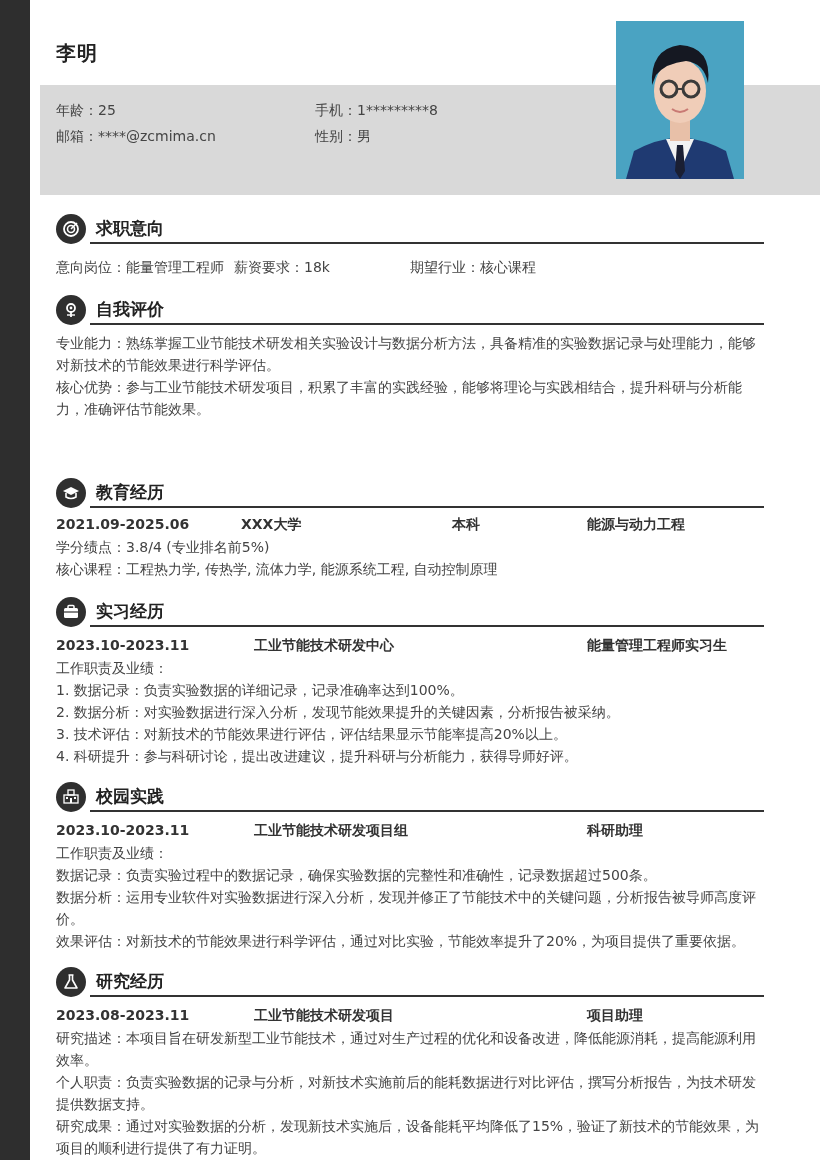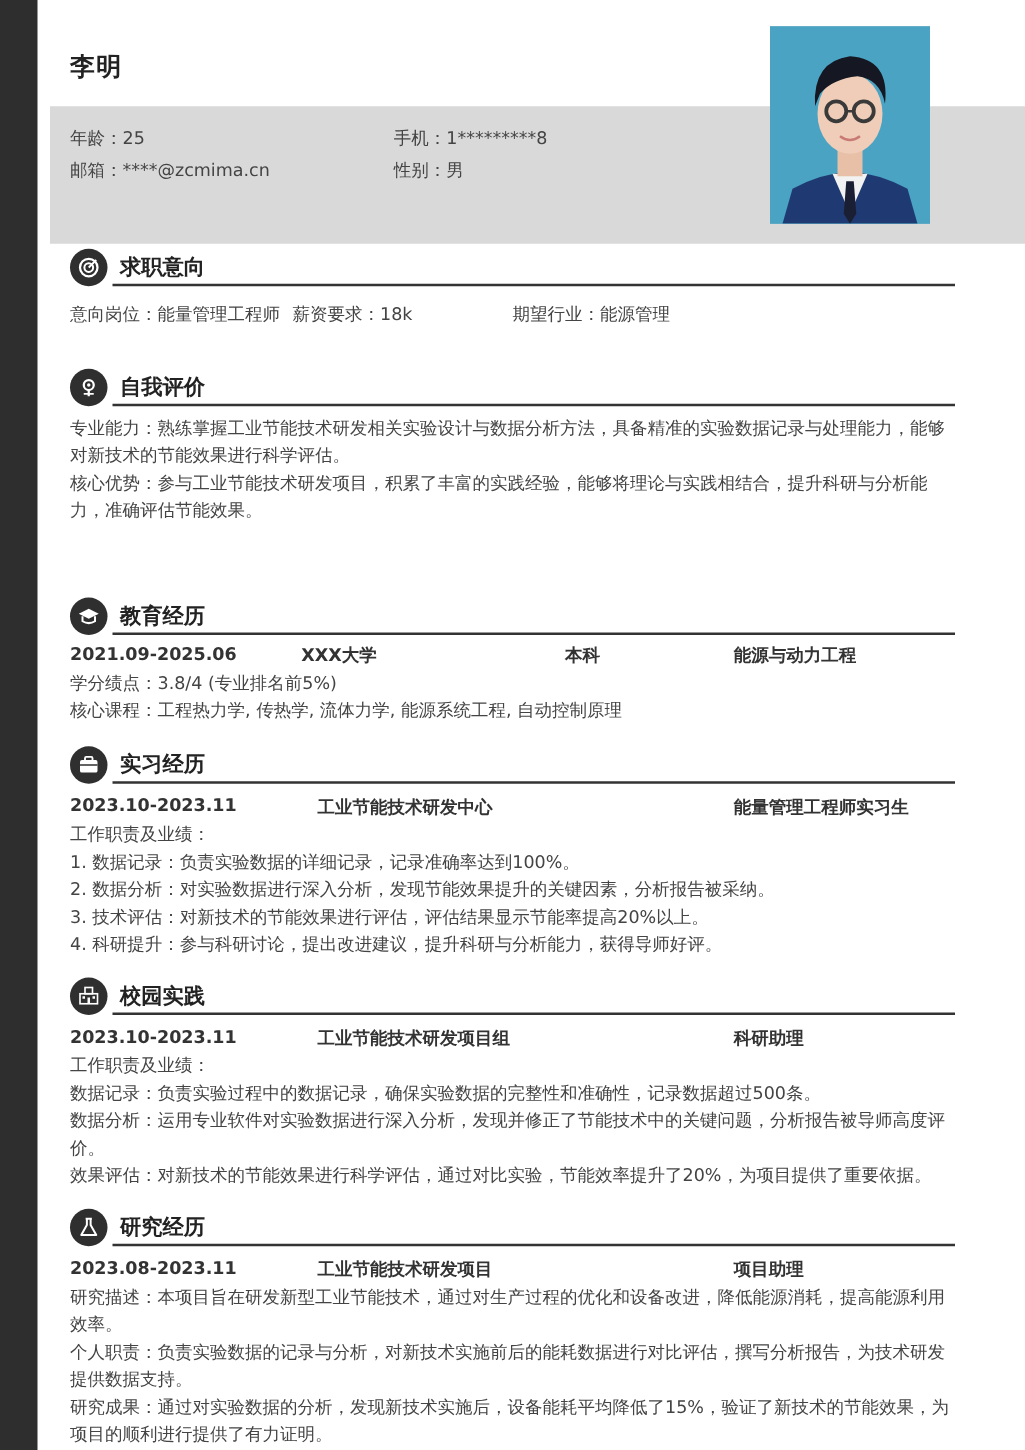--- a/index.html
+++ b/index.html
@@ -41,36 +41,36 @@
     <rect x="54" y="92" width="20" height="28" fill="#e8c0a8"></rect>
     <ellipse cx="64" cy="70" rx="26" ry="32" fill="#f0cdb8"></ellipse>
     <path d="M36 64 Q34 28 64 24 Q96 26 92 62 Q88 42 70 40 Q50 42 40 54 Z" fill="#151822"></path>
     <circle cx="53" cy="68" r="8" fill="none" stroke="#3a3a3a" stroke-width="3"></circle>
     <circle cx="75" cy="68" r="8" fill="none" stroke="#3a3a3a" stroke-width="3"></circle>
     <line x1="61" y1="68" x2="67" y2="68" stroke="#3a3a3a" stroke-width="2"></line>
     <path d="M56 88 Q64 94 72 88" fill="none" stroke="#c97a74" stroke-width="2"></path>
   </svg>
 </div>
 
-<div class="section" style="top:199px;">
+<div class="section" style="top:214px;">
   <div class="sec-head">
     <div class="sec-icon">
       <svg width="18" height="18" viewBox="0 0 18 18">
           <circle cx="9" cy="9" r="7" fill="none" stroke="#fff" stroke-width="1.8"></circle>
           <circle cx="9" cy="9" r="3.5" fill="none" stroke="#fff" stroke-width="1.6"></circle>
           <line x1="9" y1="9" x2="15" y2="3" stroke="#fff" stroke-width="1.6"></line>
         </svg>
     </div>
     <div class="sec-title">求职意向</div>
     <div class="sec-line"></div>
   </div>
   <div class="p" style="position:relative;height:22px;margin-top:12px;">
     <span style="position:absolute;left:0;">意向岗位：能量管理工程师</span>
     <span style="position:absolute;left:178px;">薪资要求：18k</span>
-    <span style="position:absolute;left:354px;">期望行业：能源管理</span>
+    <span style="position:absolute;left:354px;">期望行业：核心课程</span>
   </div>
 </div>
 
 <div class="section" style="top:295px;">
   <div class="sec-head">
     <div class="sec-icon">
       <svg width="18" height="18" viewBox="0 0 18 18">
           <circle cx="9" cy="7" r="4" fill="none" stroke="#fff" stroke-width="1.8"></circle>
           <circle cx="9" cy="7" r="1.4" fill="#fff"></circle>
           <line x1="9" y1="11" x2="9" y2="16" stroke="#fff" stroke-width="1.8"></line>

